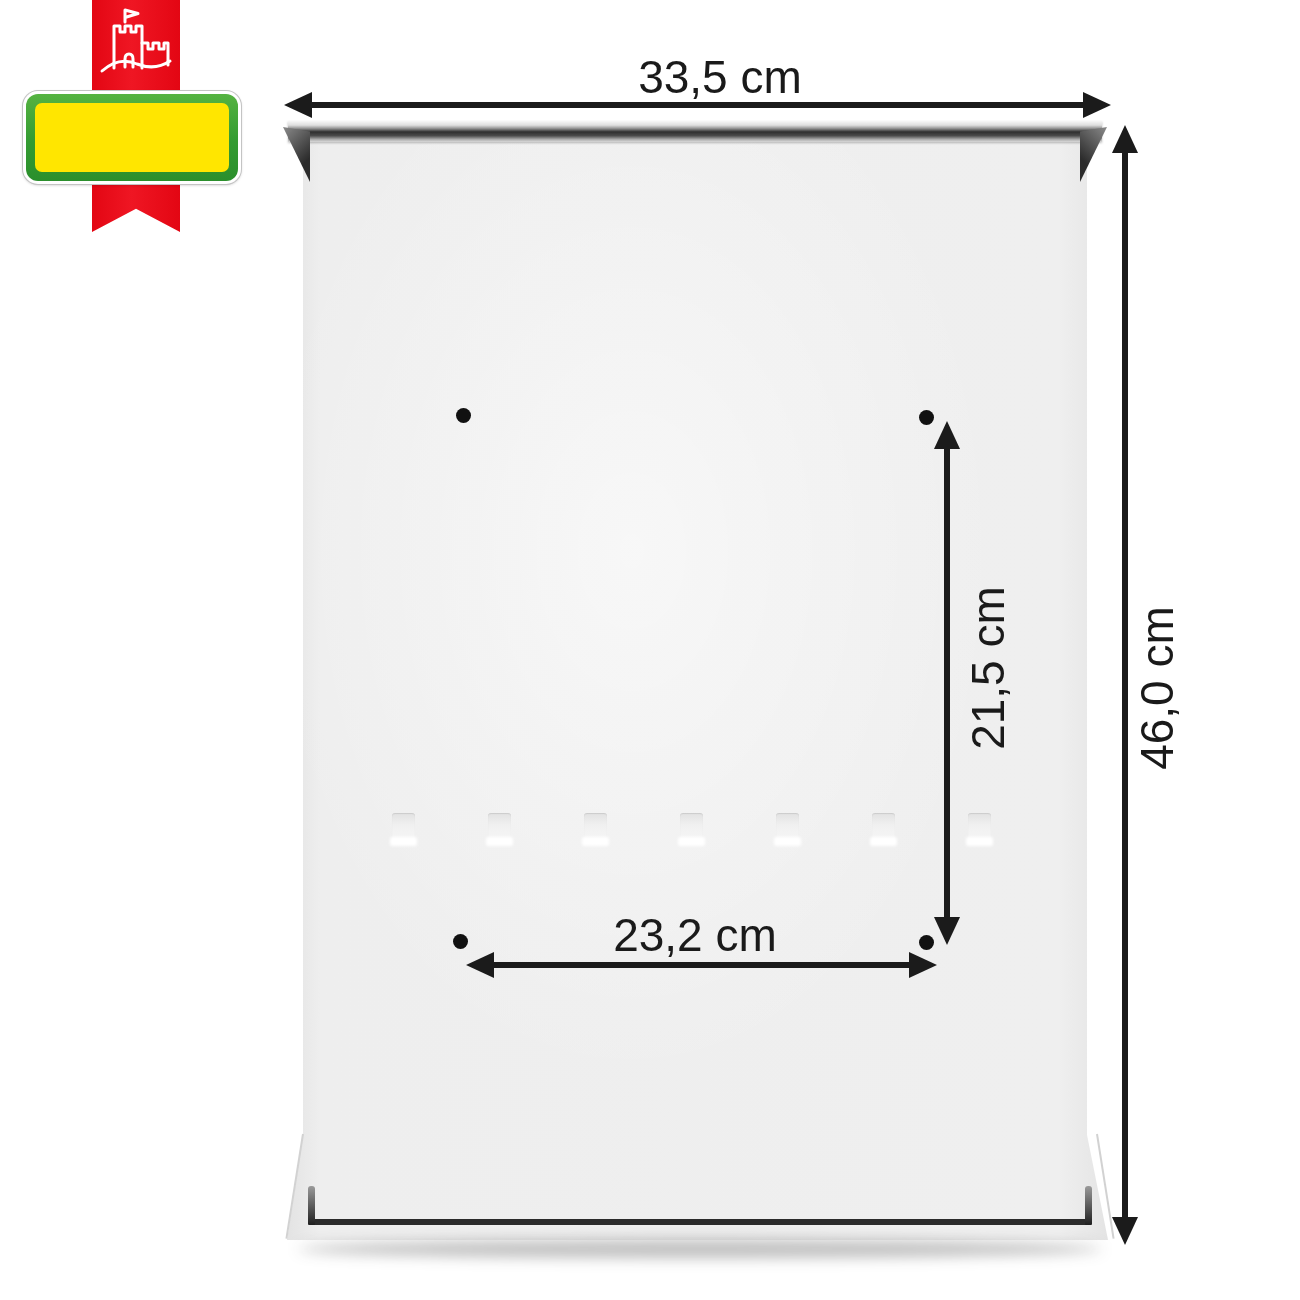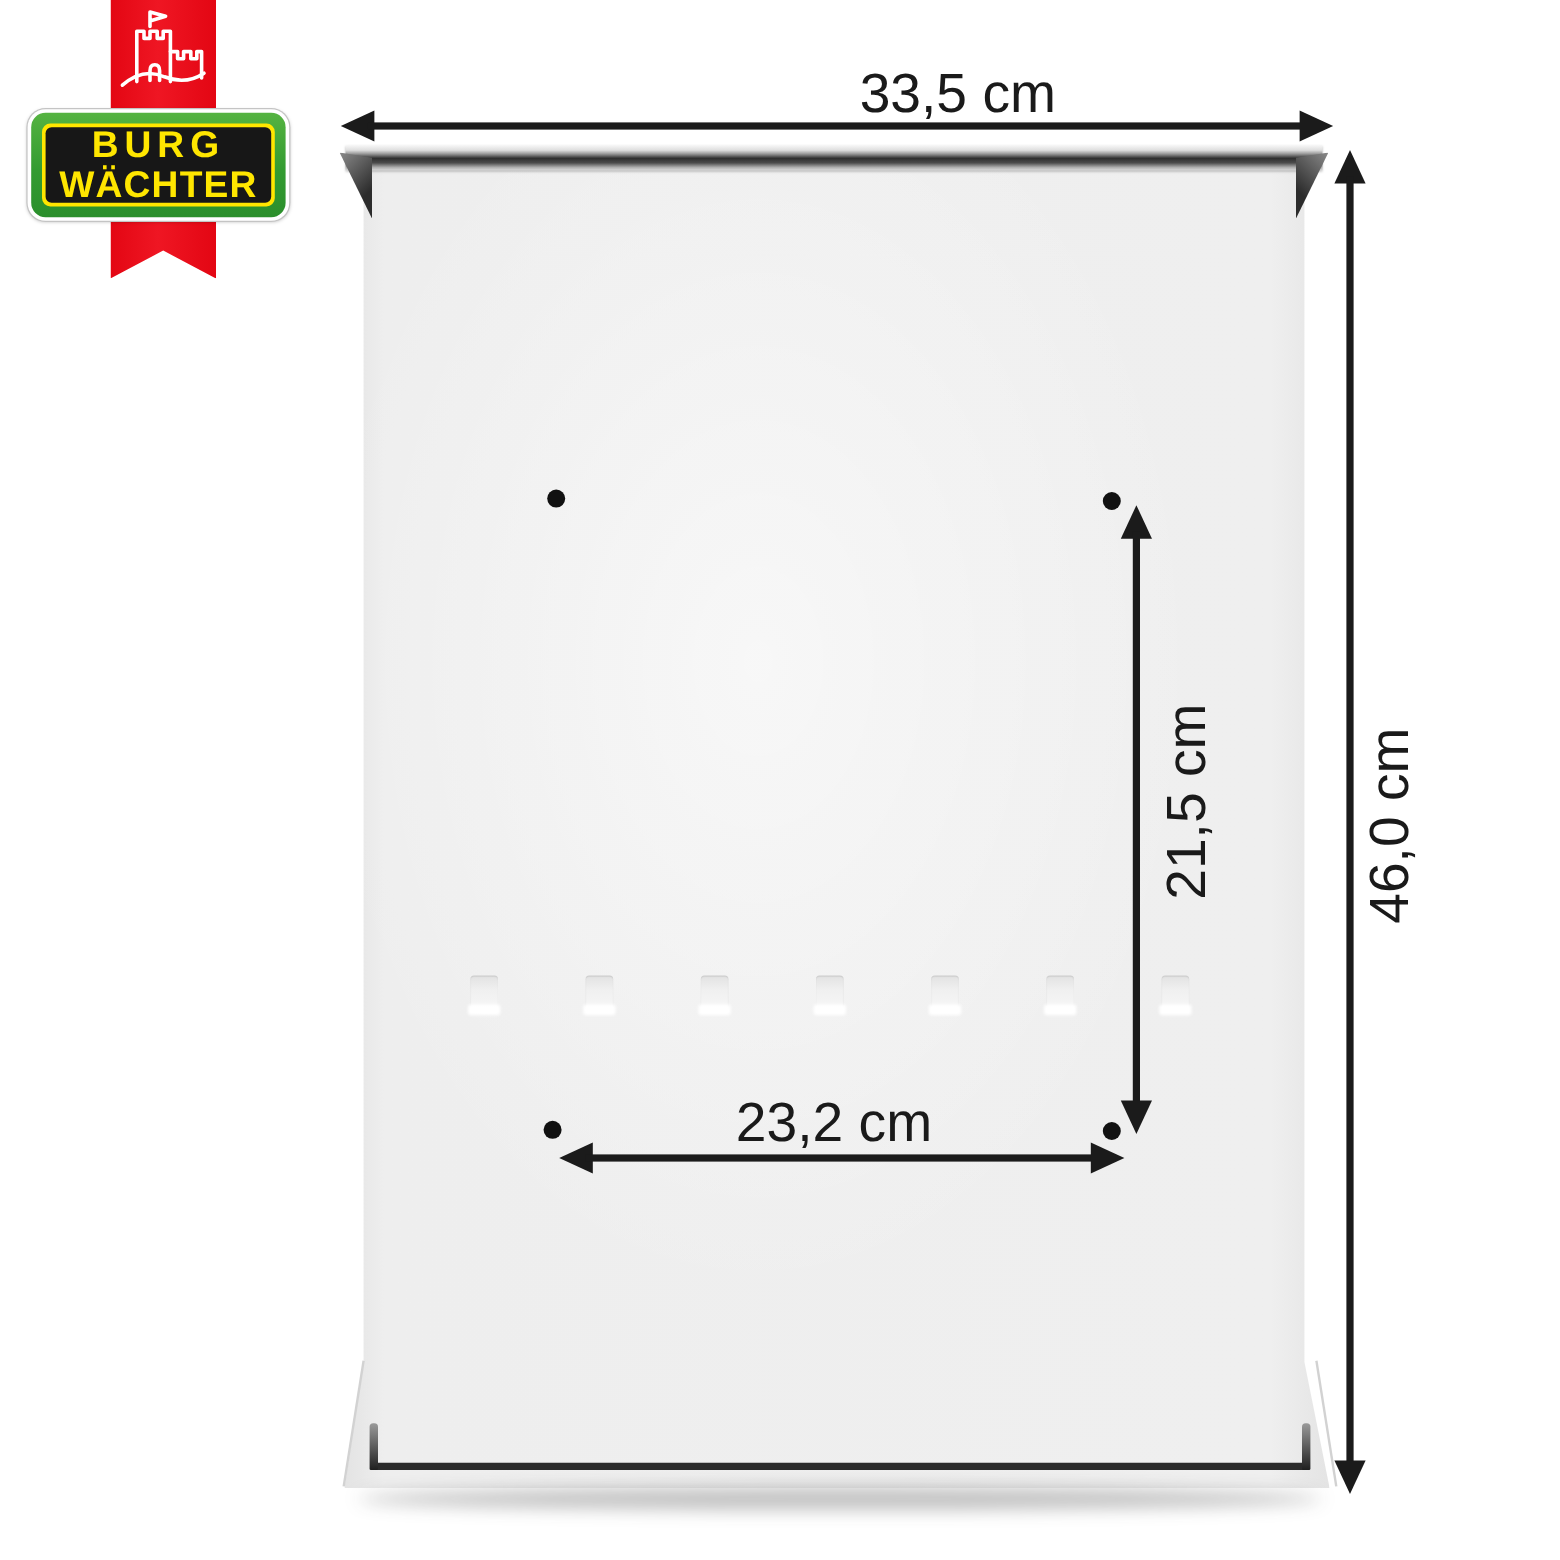--- a/index.html
+++ b/index.html
@@ -134,21 +134,21 @@
     <div class="abs slot" style="left: 776px;"></div>
     <div class="abs slot" style="left: 872px;"></div>
     <div class="abs slot" style="left: 968px;"></div>
   </div>
 
 <div class="dim dim-h" style="left:284px;top:92px;width:827px;height:26px;">
   <span class="head head-a"></span>
   <span class="bar"></span>
   <span class="head head-b"></span>
 </div>
-<div class="dim-label" style="left:560px;top:50px;width:320px;text-align:right;">33,5 cm</div>
+<div class="dim-label" style="left:560px;top:50px;width:320px;">33,5 cm</div>
 
 <div class="dim dim-v" style="left:1112px;top:125px;width:26px;height:1120px;">
   <span class="head head-a"></span>
   <span class="bar"></span>
   <span class="head head-b"></span>
 </div>
 <div class="dim-label rot" style="left:1057px;top:666px;">46,0 cm</div>
 
 <div class="dim dim-v" style="left:934px;top:421px;width:26px;height:524px;">
   <span class="head head-a"></span>
@@ -170,18 +170,13 @@
     <path d="M28,17 V5 l13,3.5 -13,4"></path>
     <path d="M17,63 V21 h6 v6 h5 v-6 h6 v6 h5 v-6 h6 v42"></path>
     <path d="M45,38 h6 v6 h5 v-6 h6 v6 h5 v-6 h4 v22"></path>
     <path d="M28,62 v-8 q0,-5 4,-5 q4,0 4,5 v8"></path>
     <path d="M5,66 Q22,51 40,59 Q58,66 73,56"></path>
   </g>
 </svg>
 <div class="abs badge">
   <div class="badge-green"></div>
   <div class="badge-yellow"></div>
-  <div class="badge-black">
-    <span class="badge-line first">BURG</span>
-    <span class="badge-divider"></span>
-    <span class="badge-line">WÄCHTER</span>
-  </div>
 </div>
 
 </body></html>

